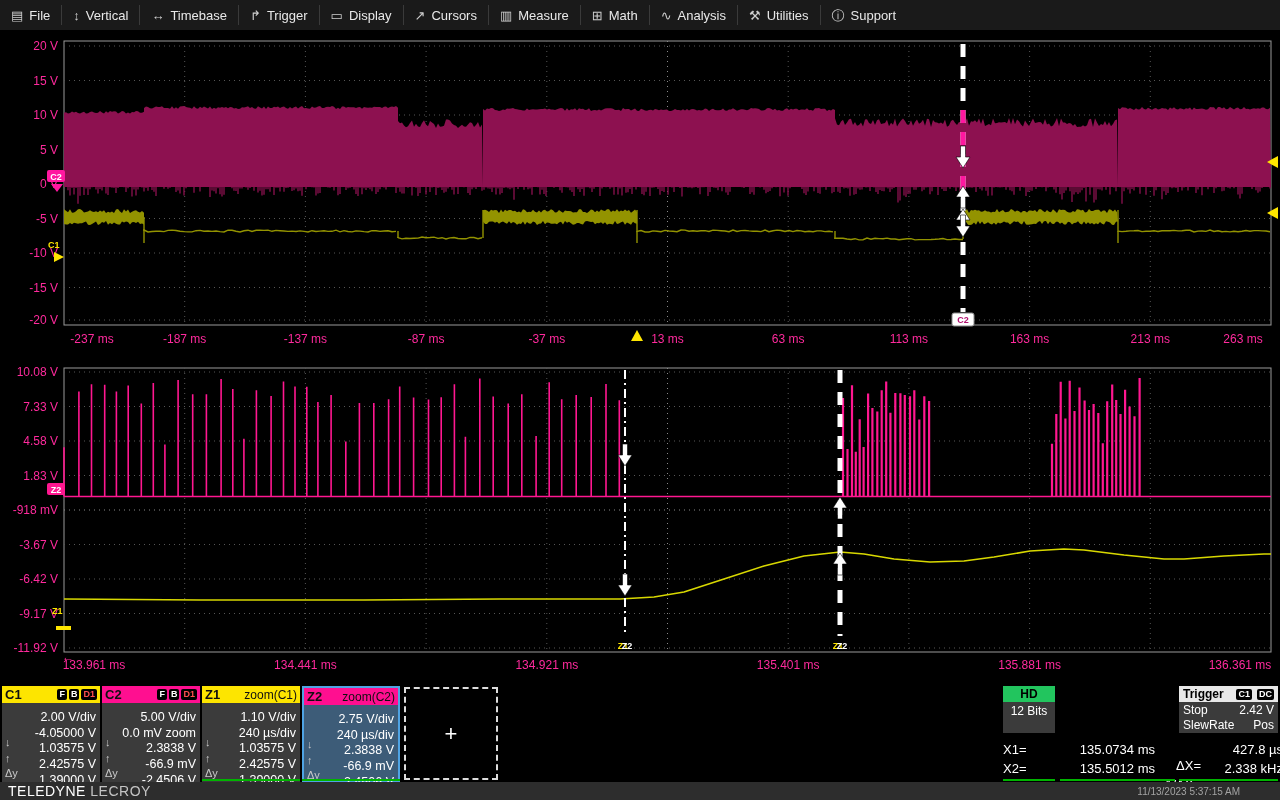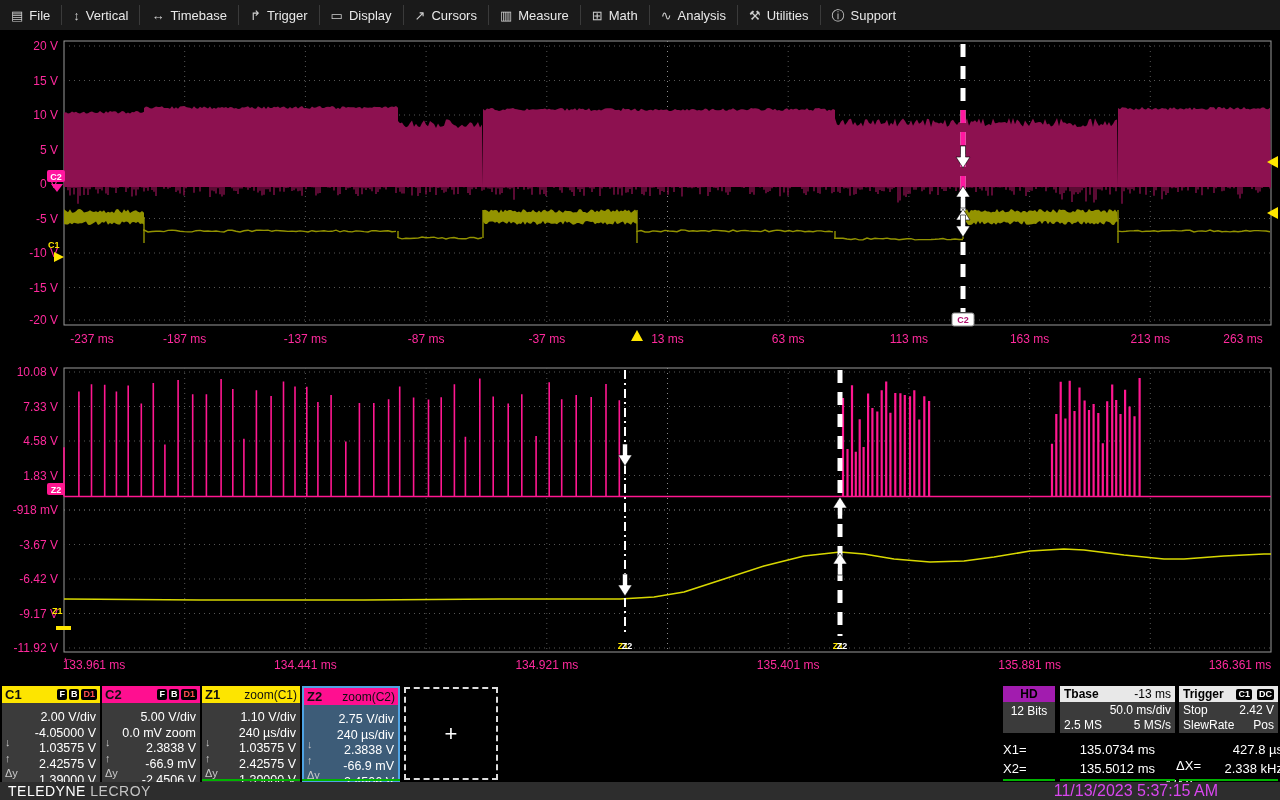--- a/index.html
+++ b/index.html
@@ -56,21 +56,21 @@
   #cursor-readout .val{text-align:right;}
 
   .greenline{position:absolute;top:779px;height:2px;background:#00b400;}
 
   
   #footer{position:absolute;left:0;top:782px;width:1280px;height:18px;background:#2d2d2d;
     display:flex;align-items:center;}
   #brand{padding-left:8px;font-size:14px;color:#fff;letter-spacing:0.5px;}
   #brand b{font-weight:normal;}
   #brand span{color:#c4c4c4;font-weight:normal;}
-  #datetime{margin-left:auto;padding-right:62px;color:#d946ef;font-size:16px;}
+  #datetime{margin-left:auto;padding-right:40px;color:#a3a3a3;font-size:10px;}
 </style>
 </head>
 <body>
 
 <div id="app">
   <div id="menu-bar">
       <div class="menu-item">
         <span class="mi">▤</span>
         <span>File</span>
       </div>
@@ -392,37 +392,24 @@
           <span class="dpre">Δy</span>
           <span class="dval">-2.4506 V</span>
         </div>
       </div>
     </div>
   <div id="add-box">
     <span>+</span>
   </div>
 
   <div class="sbox" id="hd-box">
-    <div class="shead" id="hd-head" style="background: #a21caf;">HD</div>
+    <div class="shead" id="hd-head" style="background: #22c55e;">HD</div>
     <div class="srow">12 Bits</div>
   </div>
 
-  <div class="sbox" id="tbase-box">
-    <div class="shead">
-      <span class="sp-left">Tbase</span>
-      <span class="sp-right">-13 ms</span>
-    </div>
-    <div class="srow">
-        <span class="sp-right">50.0 ms/div</span>
-      </div>
-    <div class="srow">
-      <span>2.5 MS</span>
-      <span class="sp-right">5 MS/s</span>
-    </div>
-  </div>
 
   <div class="sbox" id="trigger-box">
     <div class="shead">
       <span class="sp-left">Trigger</span>
       <span class="dbadges" id="trig-badges">
           <span class="tbadge">C1</span>
           <span class="tbadge">DC</span>
         </span>
     </div>
     <div class="srow">

